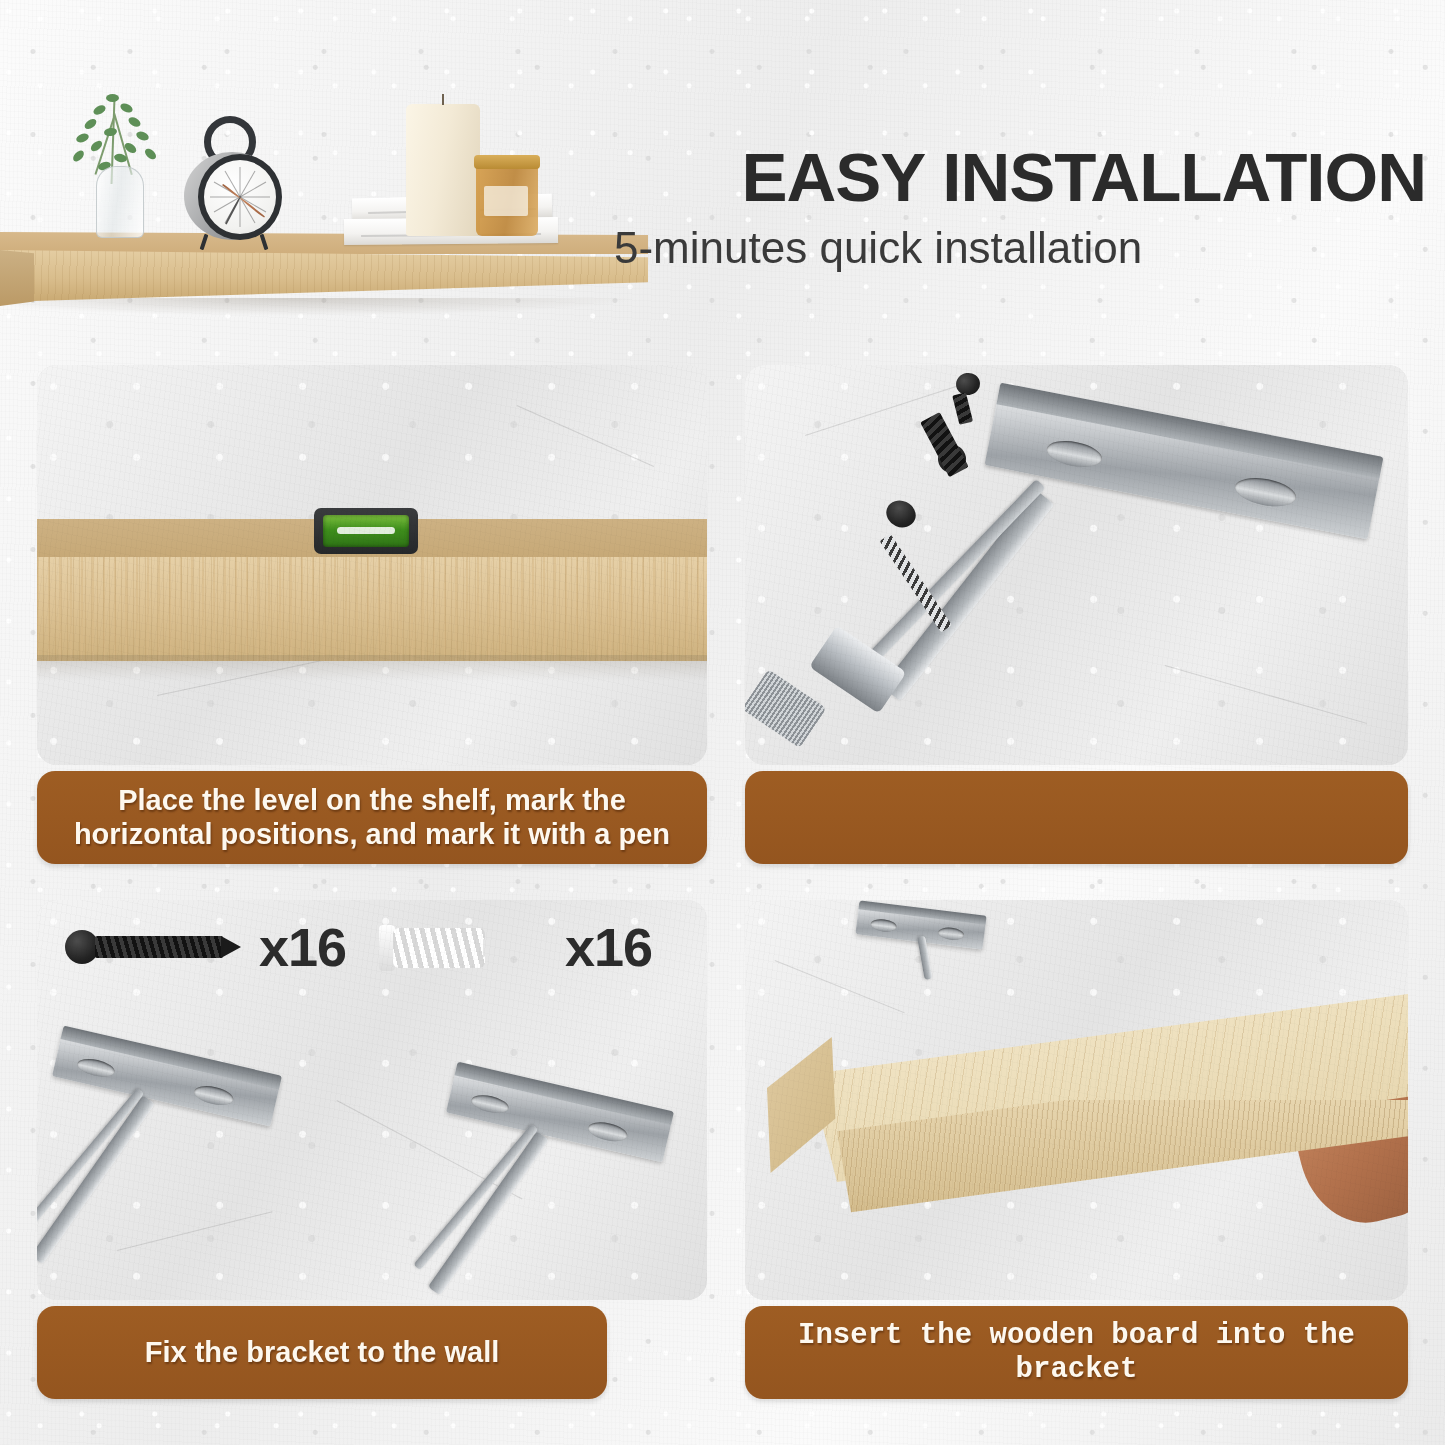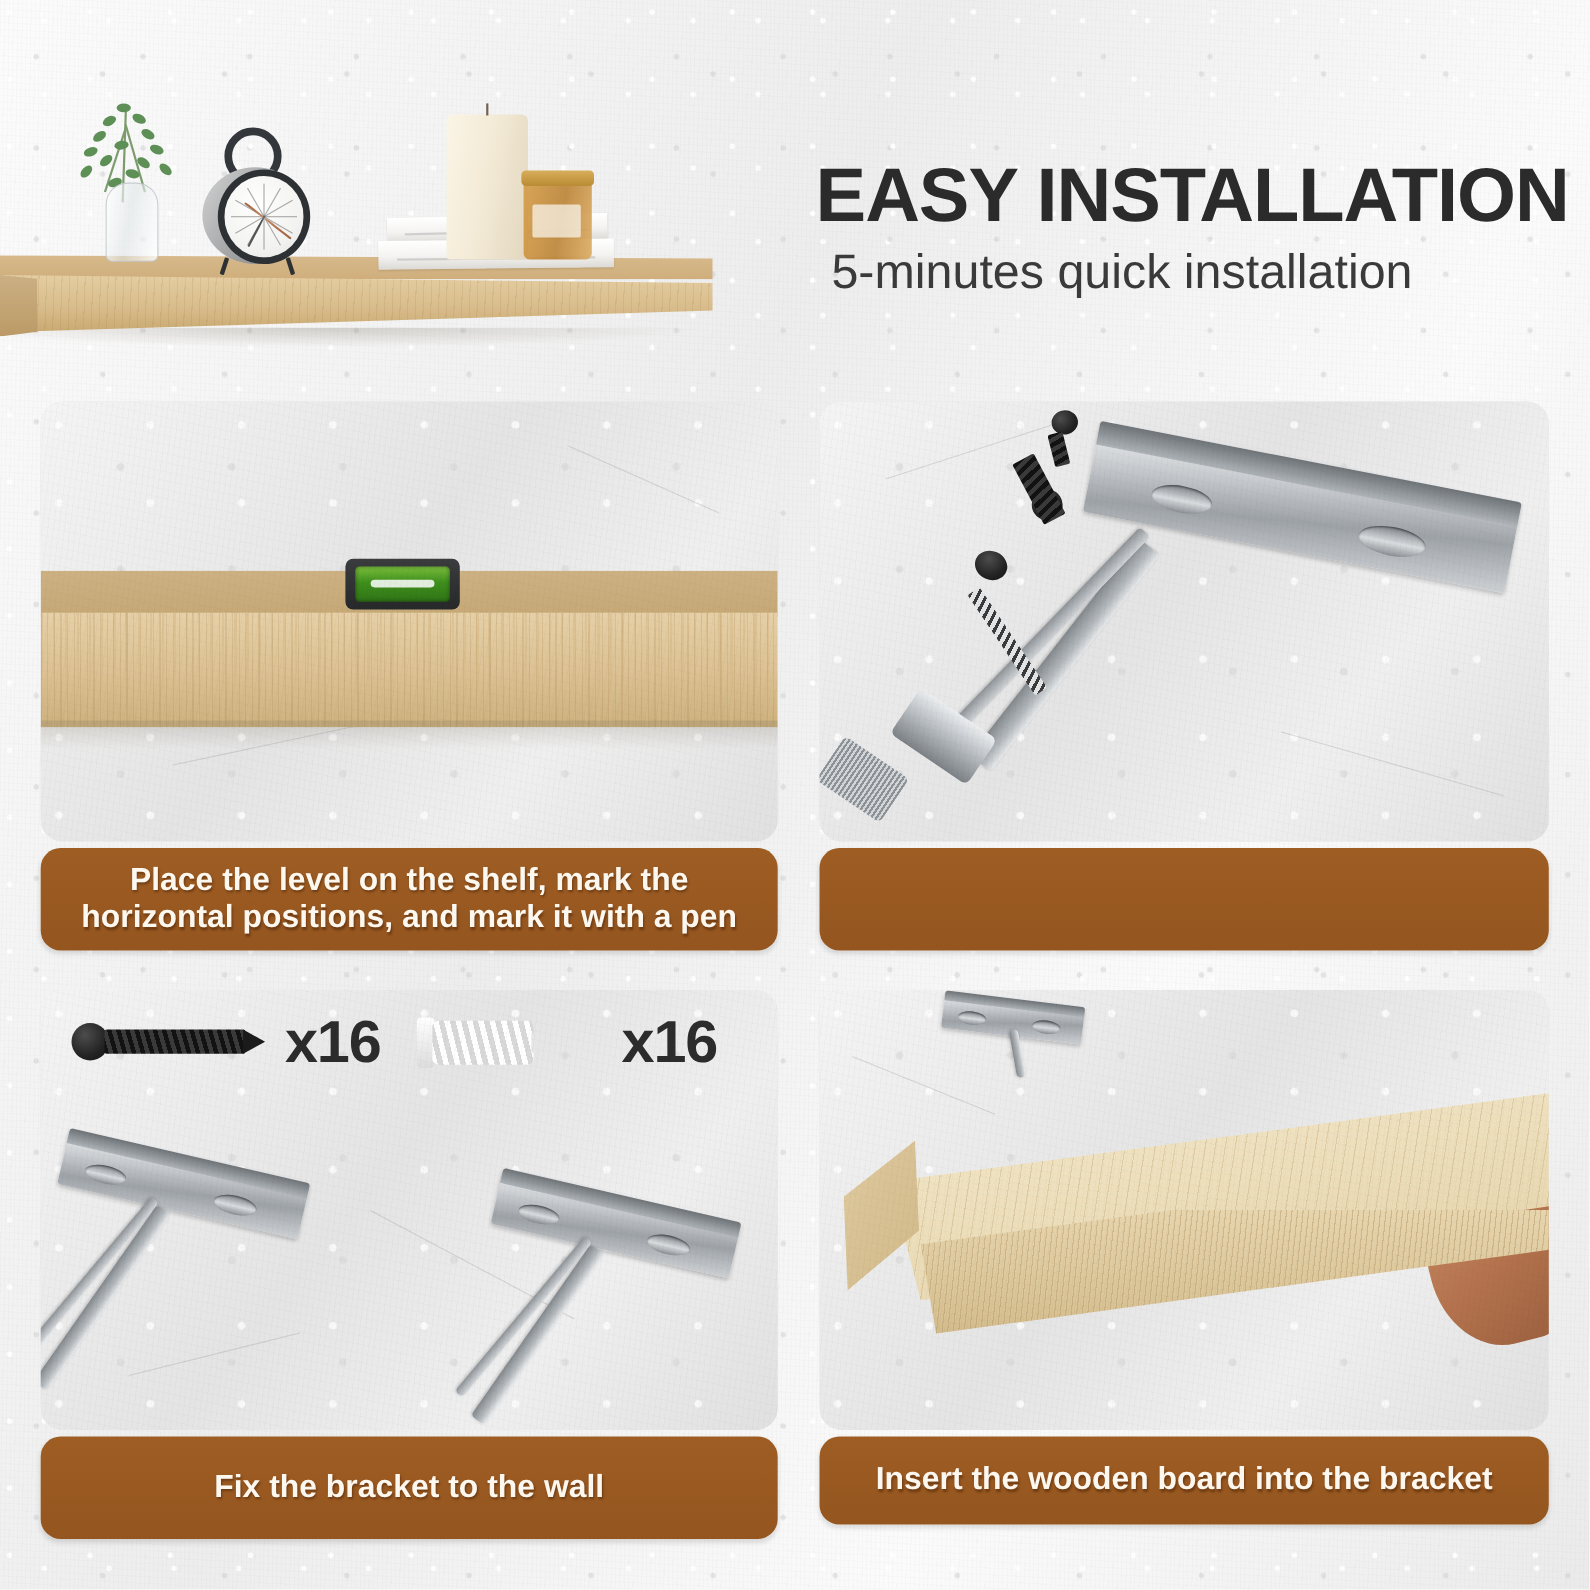--- a/index.html
+++ b/index.html
@@ -41,21 +41,20 @@
 
   .hero-title {
     position:absolute; left:614px; top:143px; width:812px;
     text-align:right;
     font-size:69px; font-weight:bold; letter-spacing:-1px;
     color:#2b2b2b; line-height:1;
     white-space:nowrap;
   }
   .hero-sub {
     position:absolute; left:614px; top:226px; width:812px;
-    text-align:center;
     font-size:44px; font-weight:normal; color:#3a3a3a;
     line-height:1; white-space:nowrap;
   }
 
   
   .hero-shelf { position:absolute; left:0px; top:232px; width:648px; height:80px; }
   .shelf-top {
     position:absolute; left:0; top:0; width:648px; height:22px;
     background:linear-gradient(180deg,#d7b98b 0%, #cfae7c 100%);
     clip-path: polygon(0 0, 100% 14%, 100% 100%, 0 100%);
@@ -484,21 +483,21 @@
 
       <div class="bracket-plate" style="left:412px; top:186px; width:222px; height:52px; transform:rotate(13deg);">
         <div class="edge"></div>
         <div class="slot" style="left:22px; top:26px; width:38px; height:16px;"></div>
         <div class="slot" style="left:142px; top:26px; width:40px; height:17px;"></div>
       </div>
       <div class="rod" style="left:506px; top:228px; width:190px; height:15px; transform:rotate(125deg);"></div>
       <div class="rod" style="left:498px; top:222px; width:184px; height:9px; transform:rotate(130deg); background:linear-gradient(180deg,#d3d7da,#8d9297);"></div>
     </div>
   </div>
-  <div class="caption" style="left:37px; top:1306px; width:670px; height:93px;">
+  <div class="caption" style="left:37px; top:1306px; width:570px; height:93px;">
     <span>Fix the bracket to the wall</span>
   </div>
 
   <div class="panel" style="left:745px; top:900px; width:663px; height:400px;">
     <div class="photo">
       <div class="crack" style="left:30px; top:60px; width:140px; height:1px; transform:rotate(22deg);"></div>
 
       <div class="bracket-plate" style="left:112px; top:8px; width:128px; height:34px; transform:rotate(7deg);">
         <div class="edge"></div>
         <div class="slot" style="left:14px; top:16px; width:26px; height:12px;"></div>
@@ -509,17 +508,17 @@
       <div class="hand" style="left:556px; top:188px; width:120px; height:150px; transform:rotate(-14deg);"></div>
 
       <div class="p4-top" style="left:22px; top:86px; width:700px; height:196px;
            clip-path:polygon(6% 45%, 100% 0%, 100% 52%, 10% 100%);"></div>
       <div class="p4-edge" style="left:22px; top:200px; width:700px; height:156px;
            clip-path:polygon(10% 20%, 100% -35%, 100% 18%, 12% 72%);"></div>
       <div class="p4-end" style="left:22px; top:120px; width:90px; height:170px;
            clip-path:polygon(0% 40%, 72% 10%, 76% 58%, 4% 90%);"></div>
     </div>
   </div>
-  <div class="caption" style="left:745px; top:1306px; width:663px; height:80px;">
+  <div class="caption" style="left:745px; top:1306px; width:663px; height:93px;font-family:Liberation Mono, monospace;">
     <span>Insert the wooden board into the bracket</span>
   </div>
 
 </div>
 
 </body></html>

